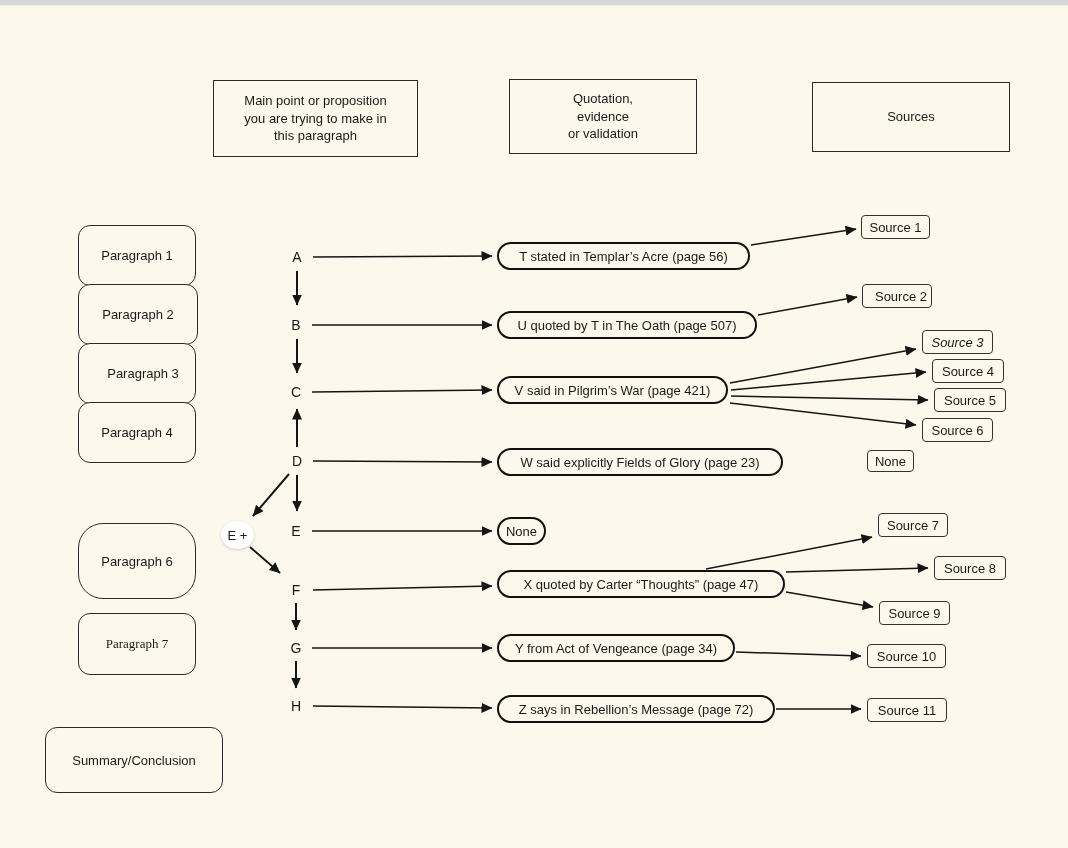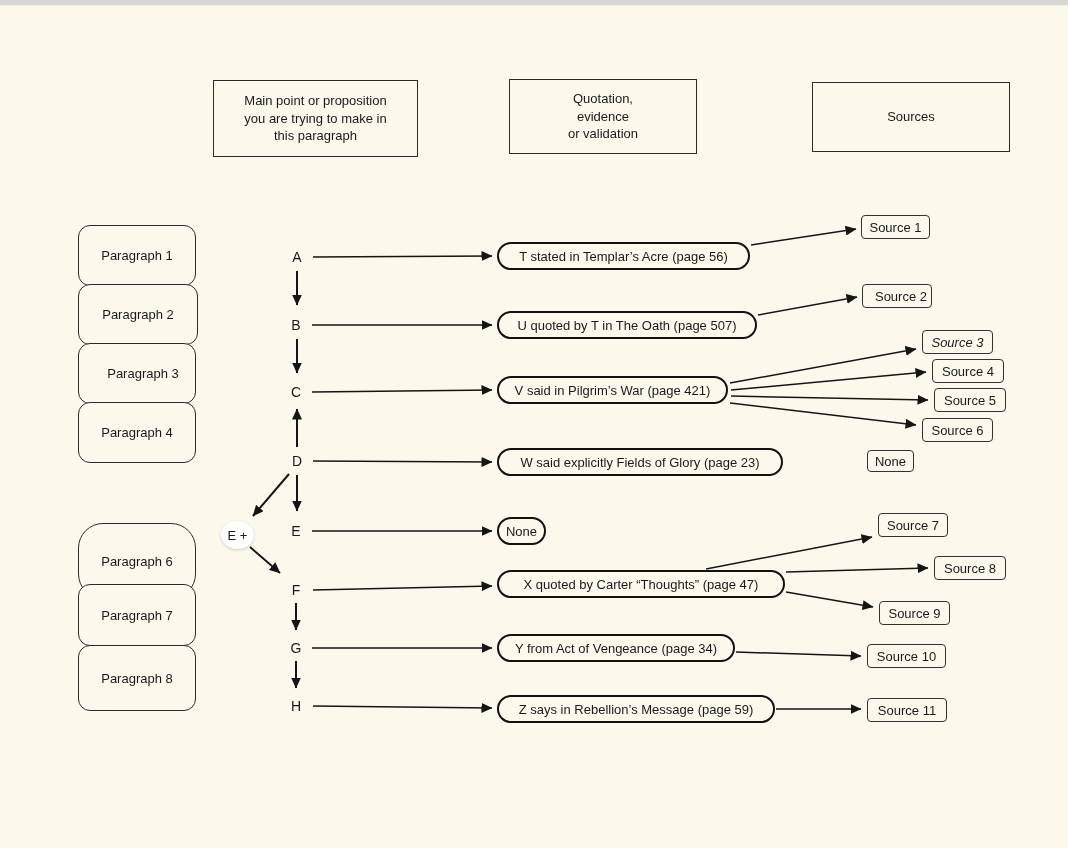--- a/index.html
+++ b/index.html
@@ -77,42 +77,42 @@
   <div class="hbox" style="left:509px;top:79px;width:188px;height:75px;">Quotation,
 evidence
 or validation</div>
   <div class="hbox" style="left:812px;top:82px;width:198px;height:70px;">Sources</div>
 
   <div class="obox" style="left:78px;top:225px;width:118px;height:61px;">Paragraph 1</div>
   <div class="obox" style="left:78px;top:284px;width:120px;height:61px;">Paragraph 2</div>
   <div class="obox" style="left:78px;top:343px;width:118px;height:61px;padding-left:12px;">Paragraph 3</div>
   <div class="obox" style="left:78px;top:402px;width:118px;height:61px;">Paragraph 4</div>
   <div class="obox" style="left:78px;top:523px;width:118px;height:76px;border-radius:25px;">Paragraph 6</div>
-  <div class="obox" style="left:78px;top:584px;width:118px;height:62px;">Paragraph 7</div>
-  <div class="obox" style="left:78px;top:645px;width:118px;height:66px;">Paragraph 8</div>
+  <div class="obox" style="left:78px;top:613px;width:118px;height:62px;font-family:Liberation Serif, serif;">Paragraph 7</div>
+  <div class="obox" style="left:45px;top:727px;width:178px;height:66px;">Summary/Conclusion</div>
 
   <span class="letter" style="left:297px;top:257px;">A</span>
   <span class="letter" style="left:296px;top:325px;">B</span>
   <span class="letter" style="left:296px;top:392px;">C</span>
   <span class="letter" style="left:297px;top:461px;">D</span>
   <span class="letter" style="left:296px;top:531px;">E</span>
   <span class="letter" style="left:296px;top:590px;">F</span>
   <span class="letter" style="left:296px;top:648px;">G</span>
   <span class="letter" style="left:296px;top:706px;">H</span>
 
   <div class="eplus">E +</div>
 
   <div class="epill" style="left:497px;top:242px;width:253px;">T stated in Templar’s Acre (page 56)</div>
   <div class="epill" style="left:497px;top:311px;width:260px;">U quoted by T in The Oath (page 507)</div>
   <div class="epill" style="left:497px;top:376px;width:231px;">V said in Pilgrim’s War (page 421)</div>
   <div class="epill" style="left:497px;top:448px;width:286px;">W said explicitly Fields of Glory (page 23)</div>
   <div class="epill" style="left:497px;top:517px;width:49px;">None</div>
   <div class="epill" style="left:497px;top:570px;width:288px;">X quoted by Carter “Thoughts” (page 47)</div>
   <div class="epill" style="left:497px;top:634px;width:238px;">Y from Act of Vengeance (page 34)</div>
-  <div class="epill" style="left:497px;top:695px;width:278px;">Z says in Rebellion’s Message (page 59)</div>
+  <div class="epill" style="left:497px;top:695px;width:278px;">Z says in Rebellion’s Message (page 72)</div>
 
   <div class="spill" style="left:861px;top:215px;width:69px;">Source 1</div>
   <div class="spill" style="left:862px;top:284px;width:70px;padding-left:8px;">Source 2</div>
   <div class="spill" style="left:922px;top:330px;width:71px;font-style:italic;">Source 3</div>
   <div class="spill" style="left:932px;top:359px;width:72px;">Source 4</div>
   <div class="spill" style="left:934px;top:388px;width:72px;">Source 5</div>
   <div class="spill" style="left:922px;top:418px;width:71px;">Source 6</div>
   <div class="spill" style="left:867px;top:450px;width:47px;height:22px;">None</div>
   <div class="spill" style="left:878px;top:513px;width:70px;">Source 7</div>
   <div class="spill" style="left:934px;top:556px;width:72px;">Source 8</div>

